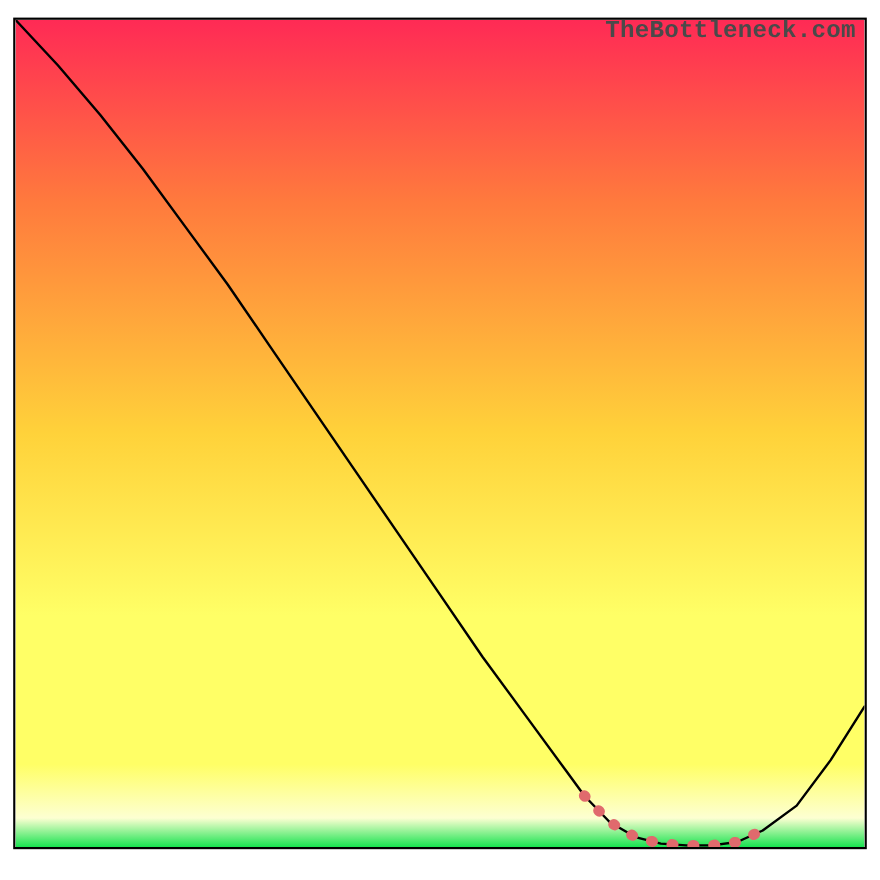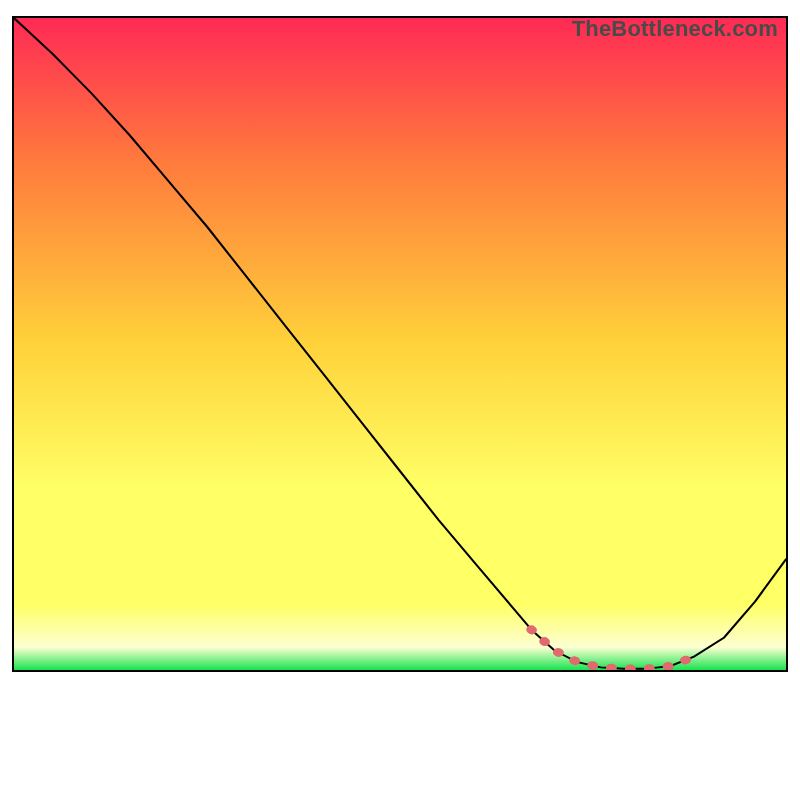--- a/index.html
+++ b/index.html
@@ -9,24 +9,25 @@
     height: 800px;
     overflow: hidden;
     background: #ffffff;
     font-family: Arial, Helvetica, sans-serif;
   }
   .frame {
     position: absolute;
     left: 12px;
     top: 16px;
     width: 776px;
-    height: 656px;
+    height: 756px;
     border: 2px solid #000;
     box-sizing: border-box;
     overflow: hidden;
+    font-family: Liberation Mono, monospace;
   }
   .watermark {
     position: absolute;
     top: -2px;
     right: 8px;
     font-size: 22px;
     font-weight: 600;
     color: #4a4a4a;
     letter-spacing: 0.2px;
     z-index: 5;

